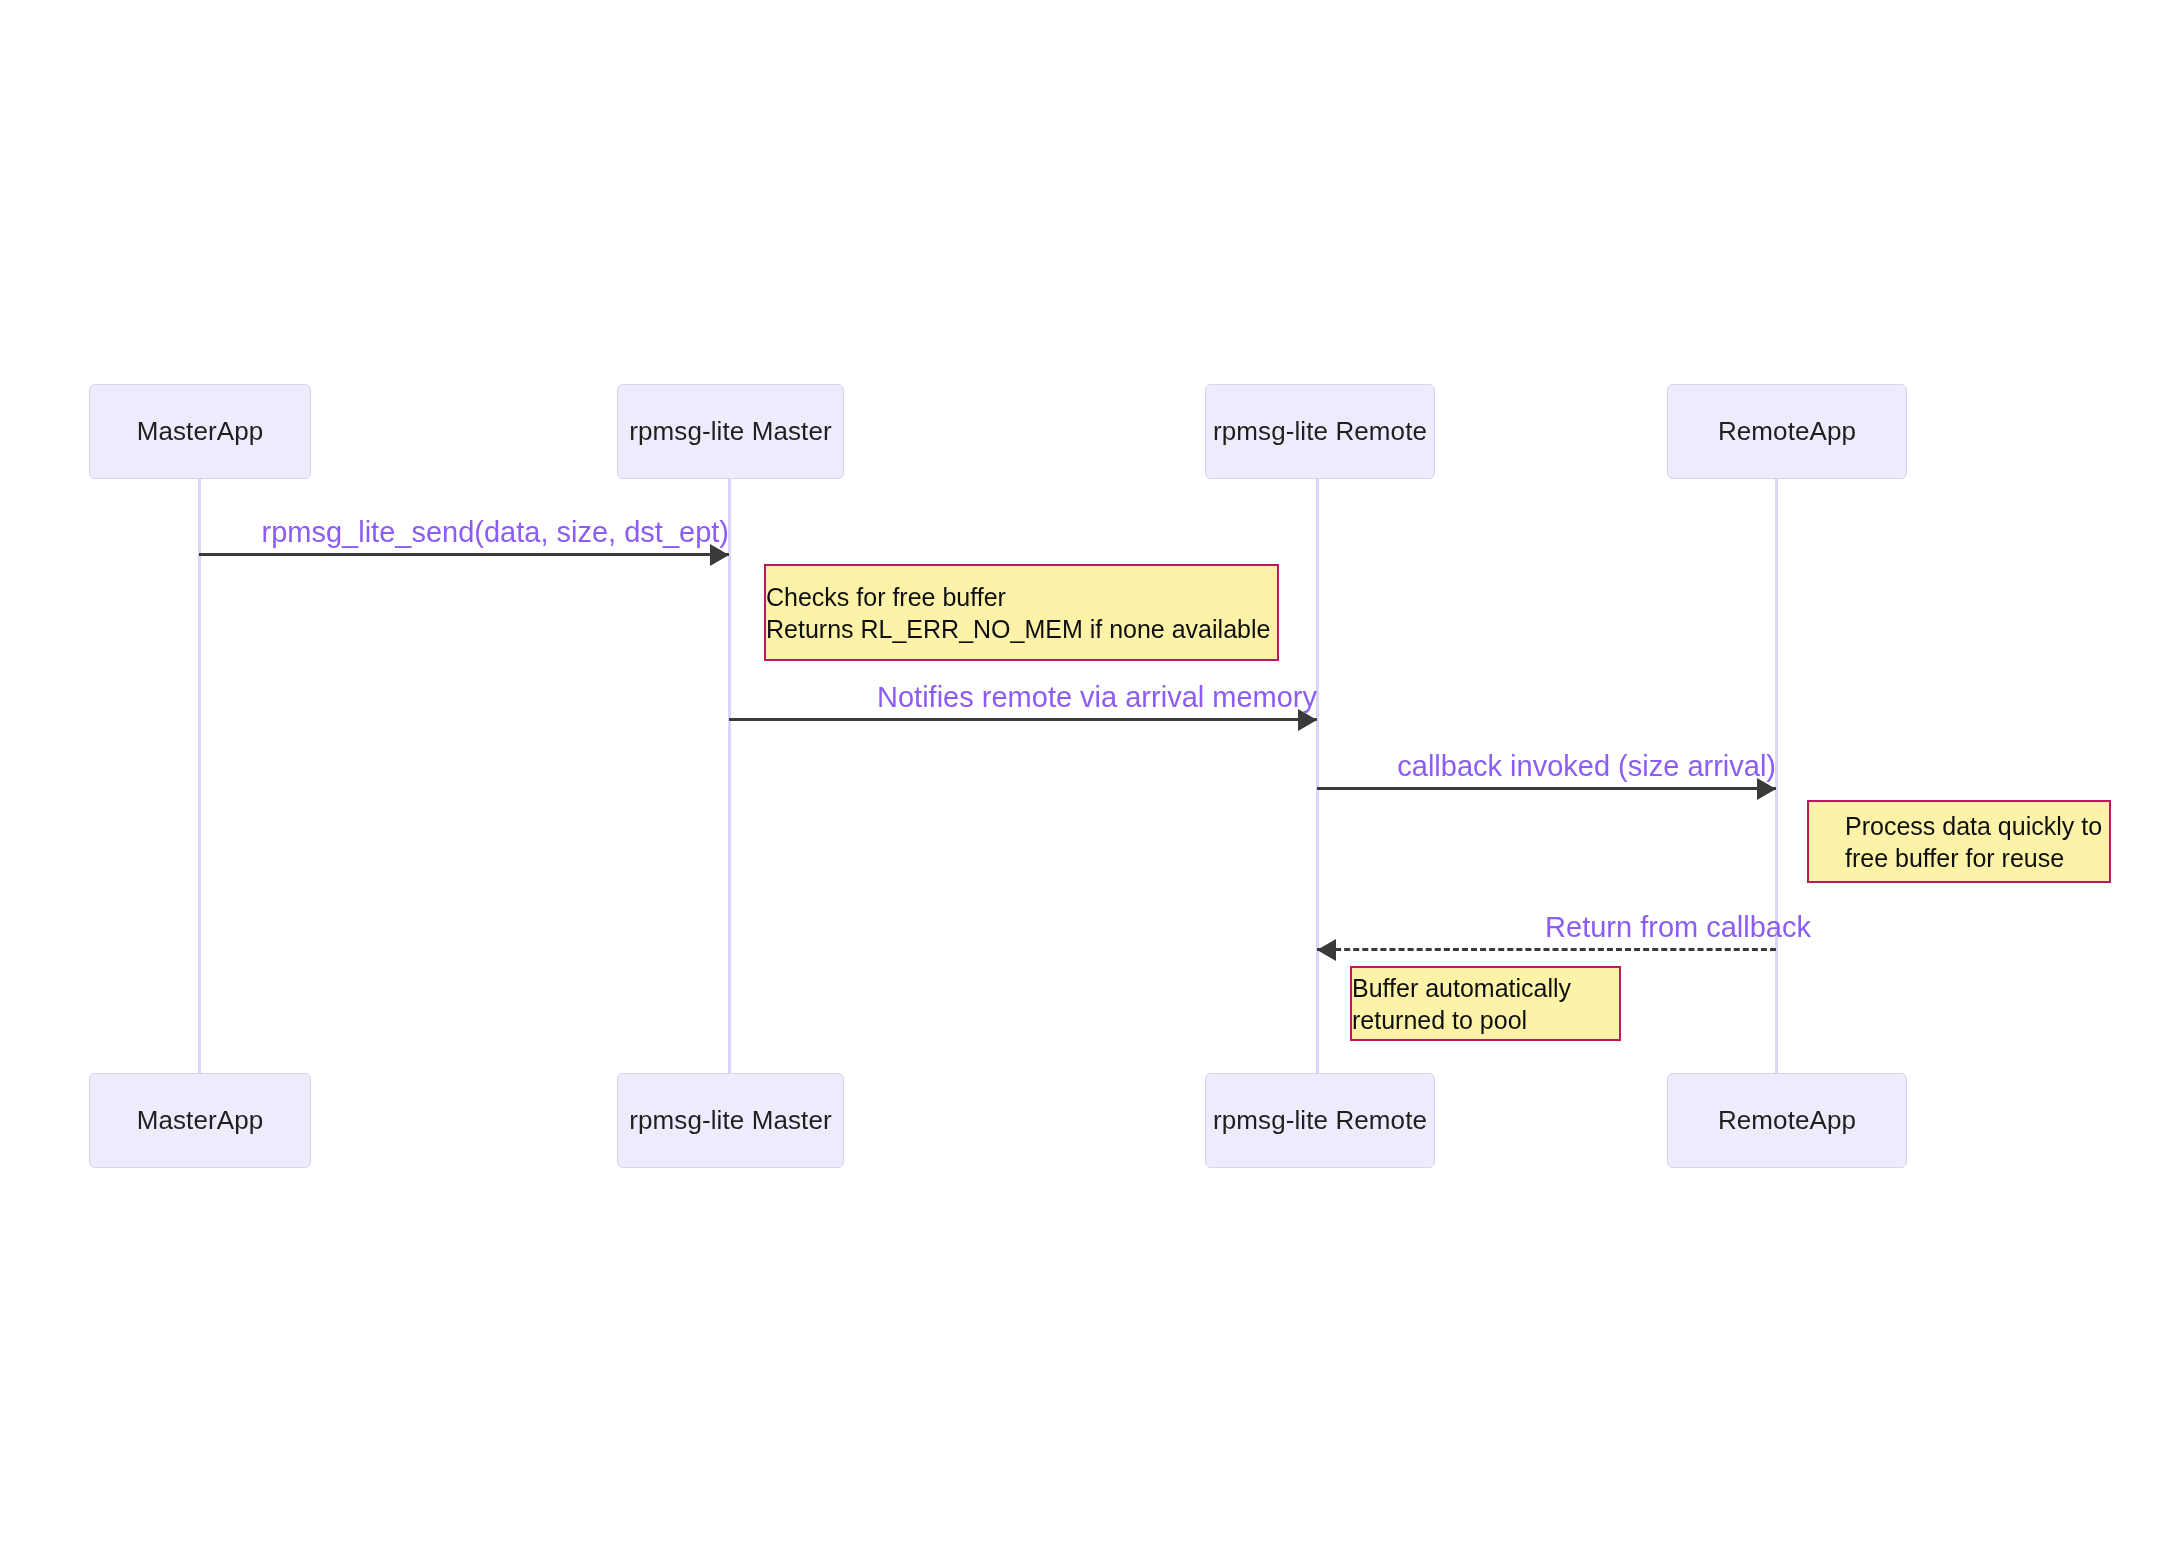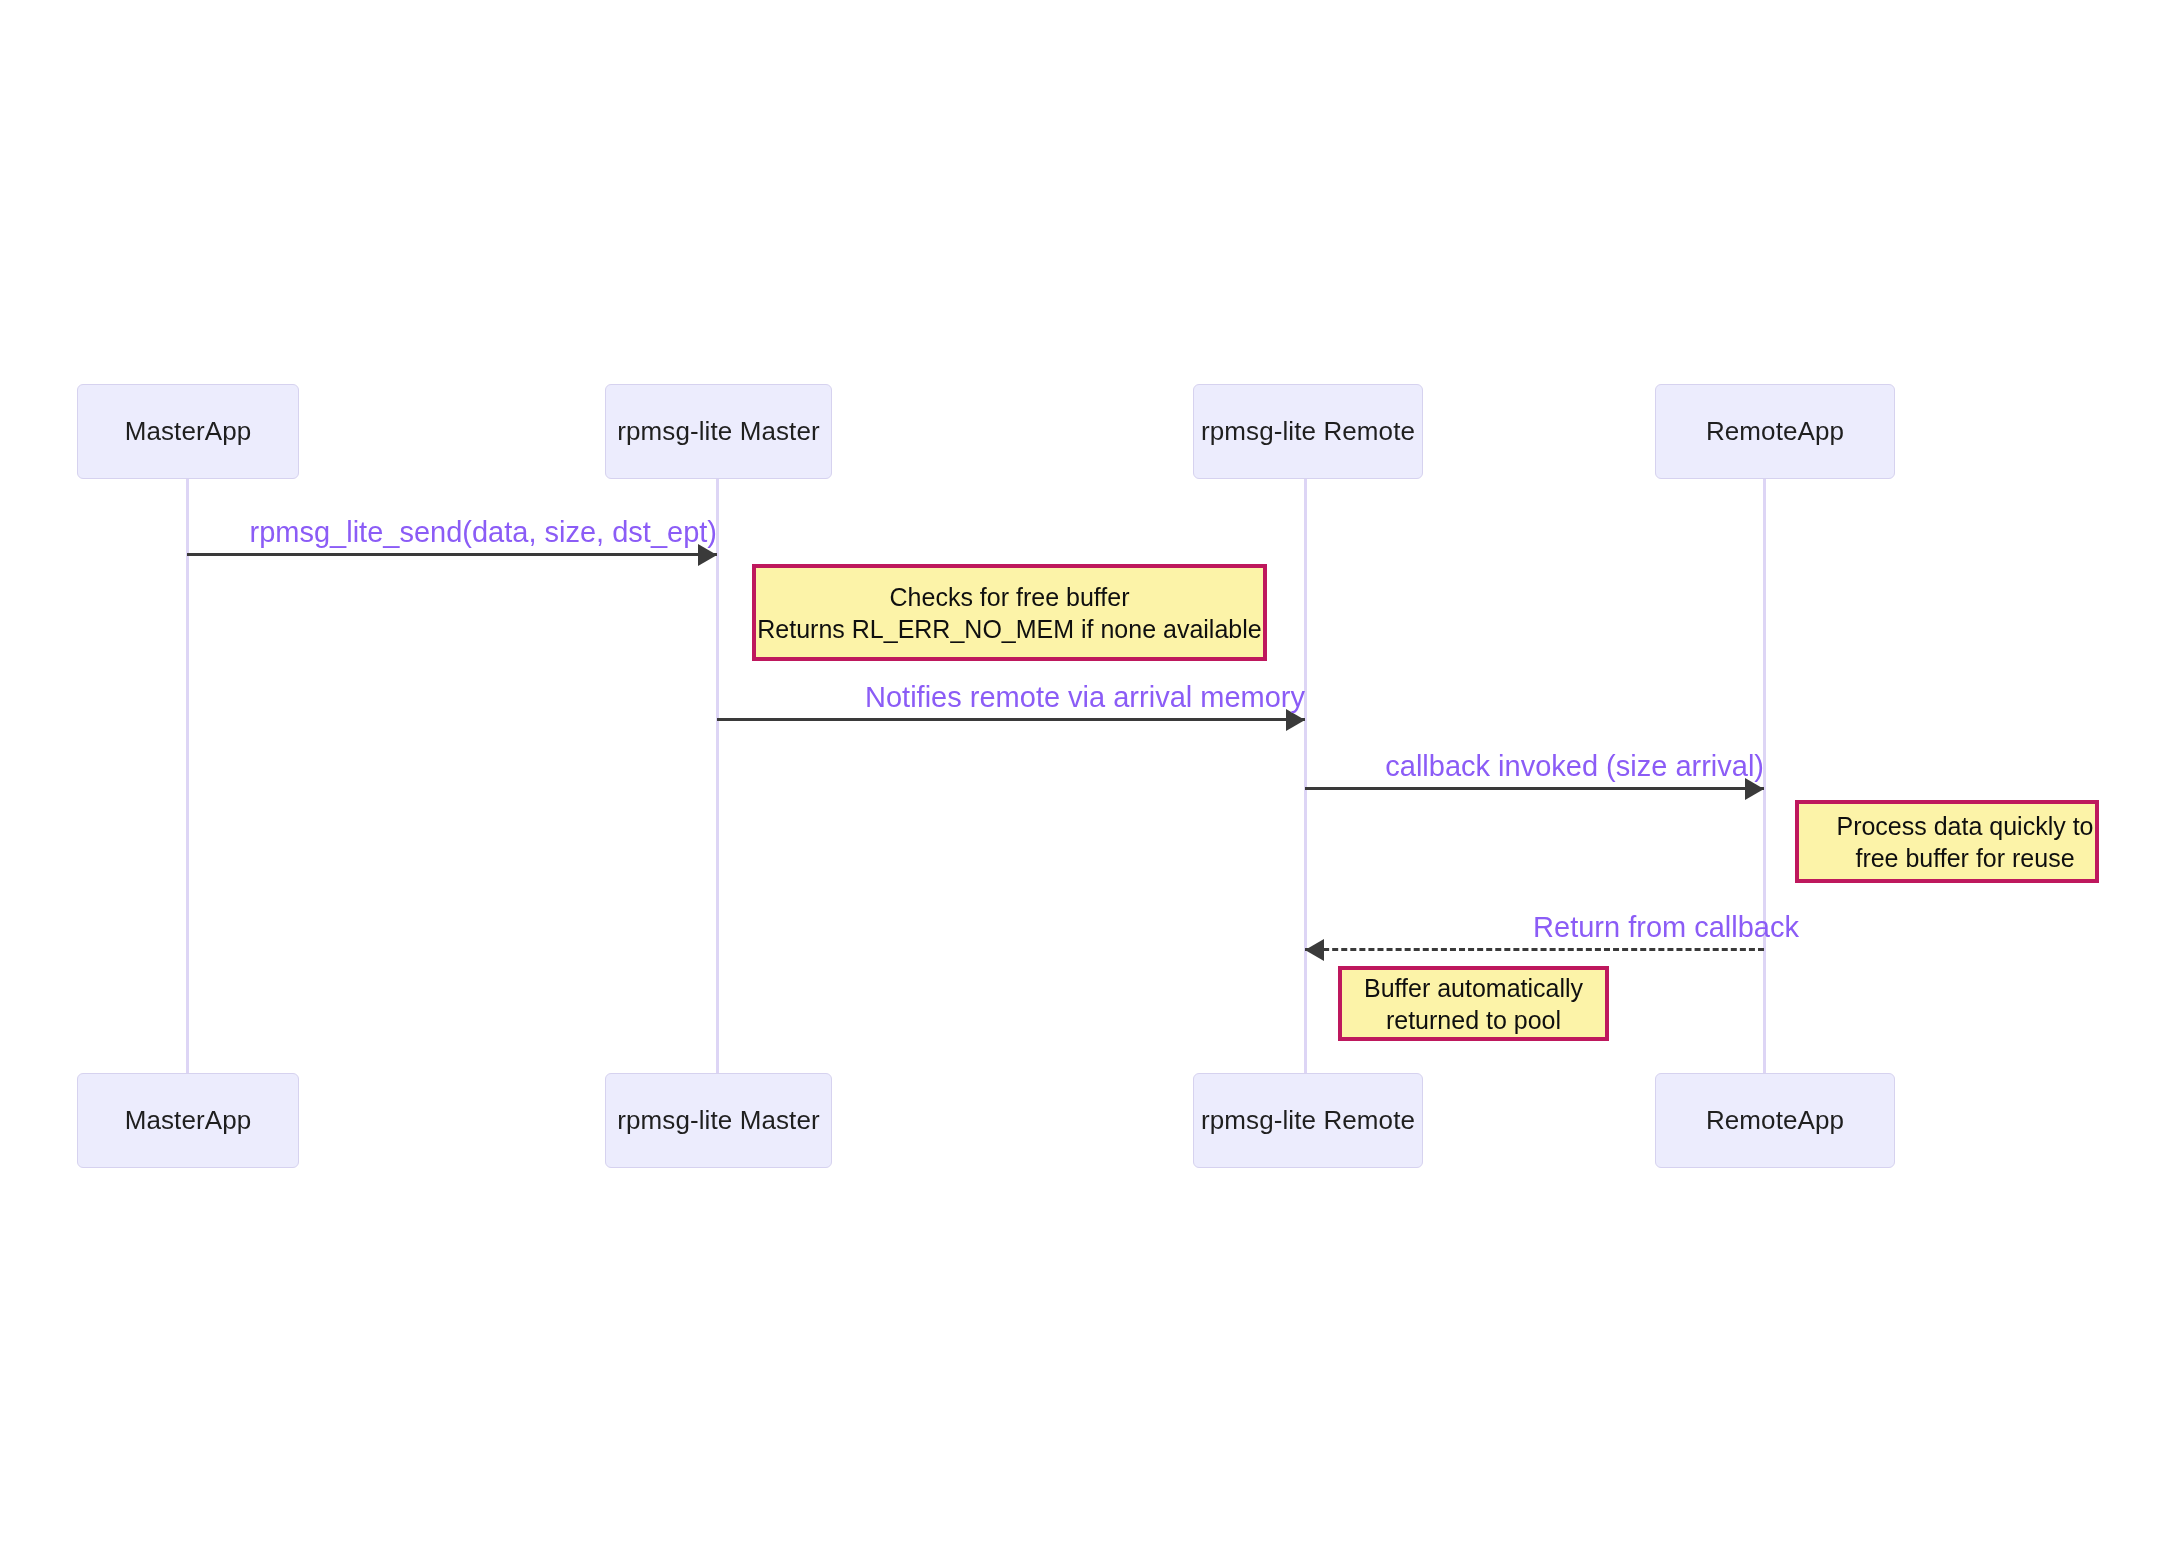--- a/index.html
+++ b/index.html
@@ -9,21 +9,21 @@
   }
   body {
     width: 2165px;
     height: 1554px;
     position: relative;
     font-family: "Liberation Sans", sans-serif;
     overflow: hidden;
   }
   #diagram {
     position: absolute;
-    left: 5px; top: 0;
+    left: 17px; top: 0;
     width: 1788px;
     height: 1554px;
   }
   .participant-box {
     position: absolute;
     background: #ececfd;
     border: 1.5px solid #d6d2ef;
     border-radius: 6px;
     box-sizing: border-box;
     display: flex;
@@ -35,25 +35,25 @@
     letter-spacing: 0.1px;
   }
   .lifeline {
     position: absolute;
     width: 3px;
     background: #ddd5f5;
   }
   .note-box {
     position: absolute;
     background: #fcf3a8;
-    border: 4px solid #be185d;
+    border: 2px solid #be185d;
     box-sizing: border-box;
     display: flex;
     flex-direction: column;
-    align-items: center;
+    align-items: flex-start;
     justify-content: center;
     color: #0f0f0f;
     font-size: 25px;
     line-height: 1.28;
     text-align: center;
     font-family: "Liberation Sans", sans-serif;
   }
   .msg-label {
     position: absolute;
     color: #8b5cf6;

